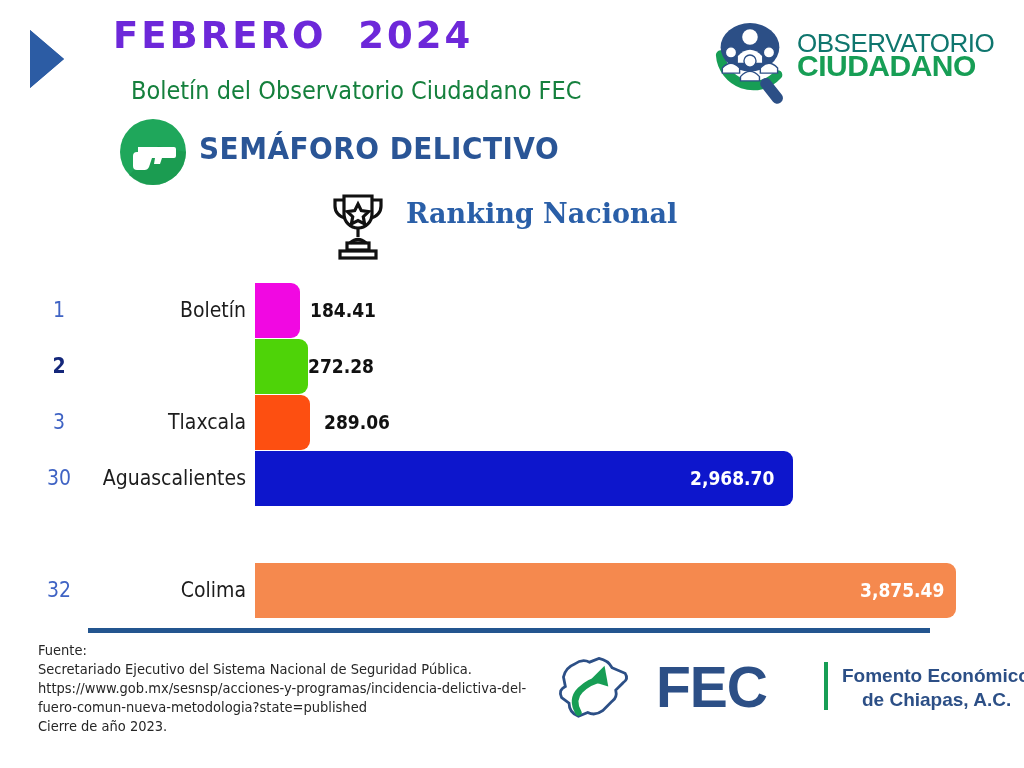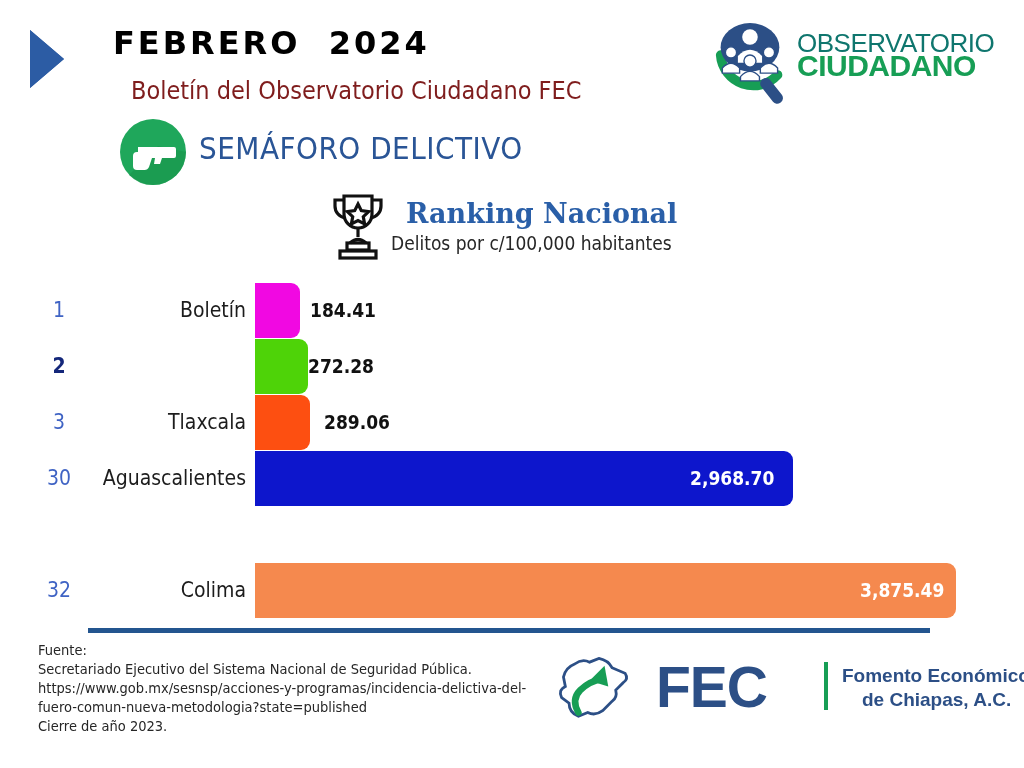--- a/index.html
+++ b/index.html
@@ -24,35 +24,35 @@
   .chevron {
     position: absolute;
     left: 28px;
     top: 28px;
     width: 68px;
     height: 62px;
   }
   .title-month {
     position: absolute;
     left: 113px;
-    top: 24px;
+    top: 14px;
     font-family: "DejaVu Sans", sans-serif;
     font-weight: bold;
-    font-size: 32px;
+    font-size: 37px;
     letter-spacing: 3px;
-    color: #000000;
+    color: #6d28d9;
     white-space: pre;
   }
   .title-sub {
     position: absolute;
     left: 131px;
     top: 76px;
     font-family: "DejaVu Sans Condensed", "DejaVu Sans", sans-serif;
     font-size: 25px;
-    color: #7f1d1d;
+    color: #15803d;
     white-space: nowrap;
   }
 
   
   .obs-logo {
     position: absolute;
     left: 712px;
     top: 10px;
     width: 300px;
     height: 112px;
@@ -85,21 +85,21 @@
     left: 118px;
     top: 117px;
     width: 70px;
     height: 70px;
   }
   .semaforo-text {
     position: absolute;
     left: 199px;
     top: 130px;
     font-family: "DejaVu Sans Condensed", "DejaVu Sans", sans-serif;
-    font-weight: normal;
+    font-weight: bold;
     font-size: 31px;
     letter-spacing: 0.5px;
     color: #2A5596;
     white-space: nowrap;
   }
 
   
   .trophy {
     position: absolute;
     left: 327px;
@@ -319,21 +319,20 @@
         <path d="M45 10 h9 v6 a12 12 0 0 1 -10 12"></path>
         <path d="M31 38 v9"></path>
         <path d="M23 53 q8 -7 16 0"></path>
         <rect x="20" y="53" width="22" height="7"></rect>
         <rect x="13" y="61" width="36" height="7"></rect>
         <path d="M31 14 l3.3 6.6 7.3 1 -5.3 5.1 1.3 7.2 -6.6 -3.4 -6.6 3.4 1.3 -7.2 -5.3 -5.1 7.3 -1 z"></path>
       </g>
     </svg>
   </div>
   <div class="ranking-title">Ranking Nacional</div>
-  <div class="ranking-sub">Delitos por c/100,000 habitantes</div>
 
   <div class="chart">
 
     <div class="row" style="top:0px;">
       <div class="rank">1</div>
       <div class="state">Boletín</div>
       <div class="bar" style="width:45px;background:#F108E2;"></div>
       <div class="val-out" style="left:310px;">184.41</div>
     </div>
 

